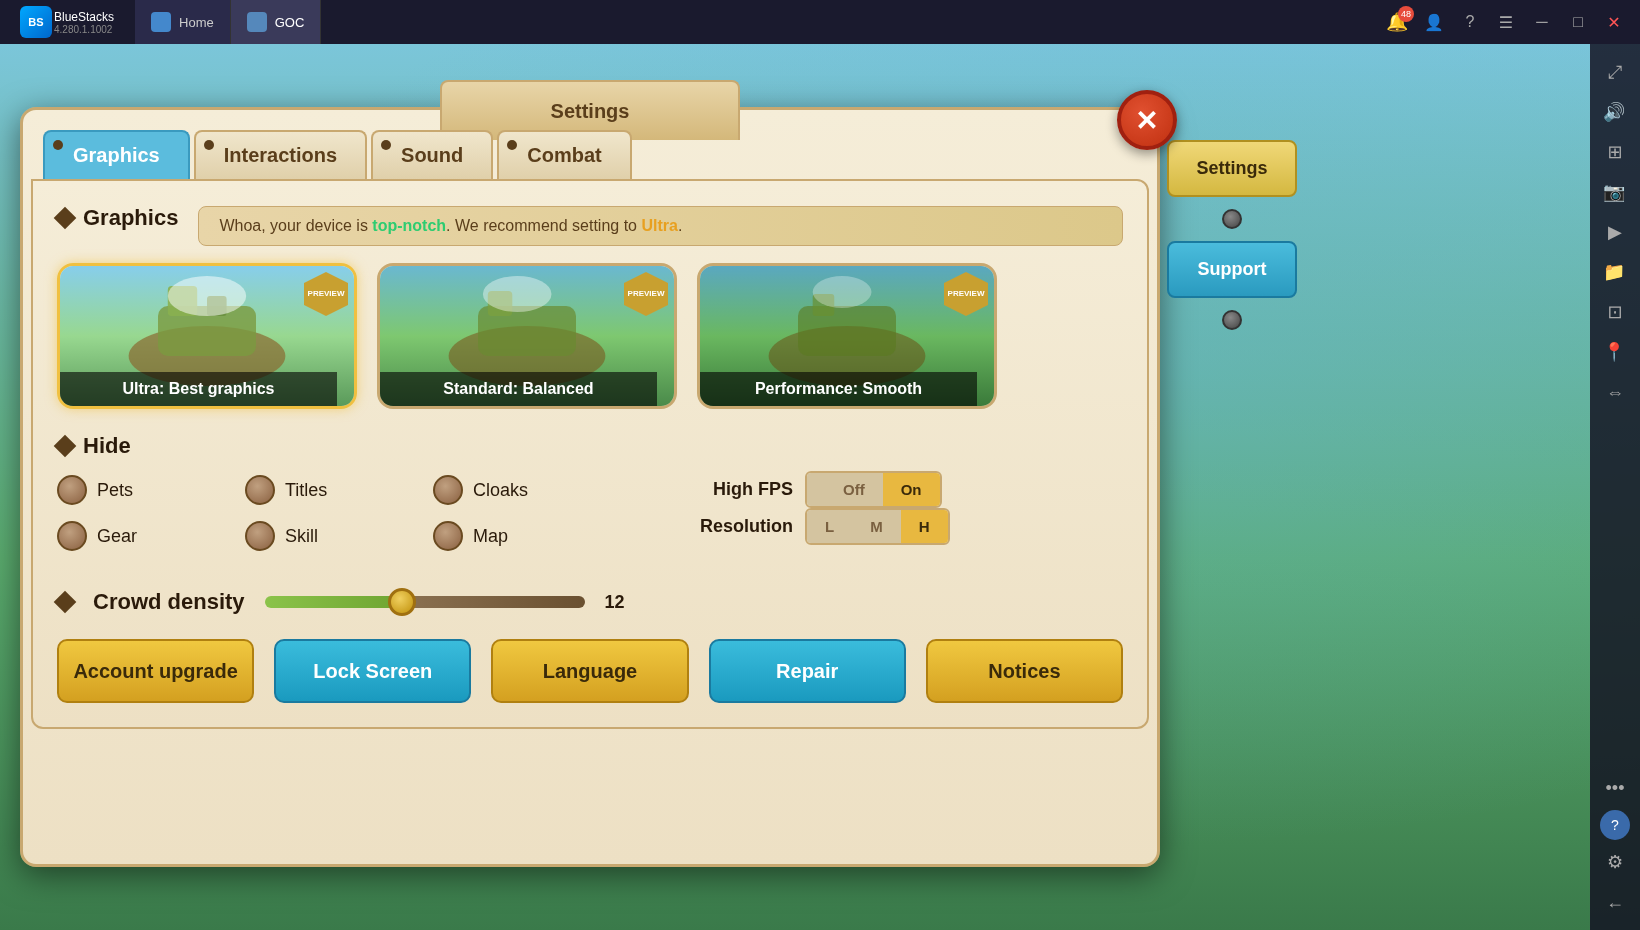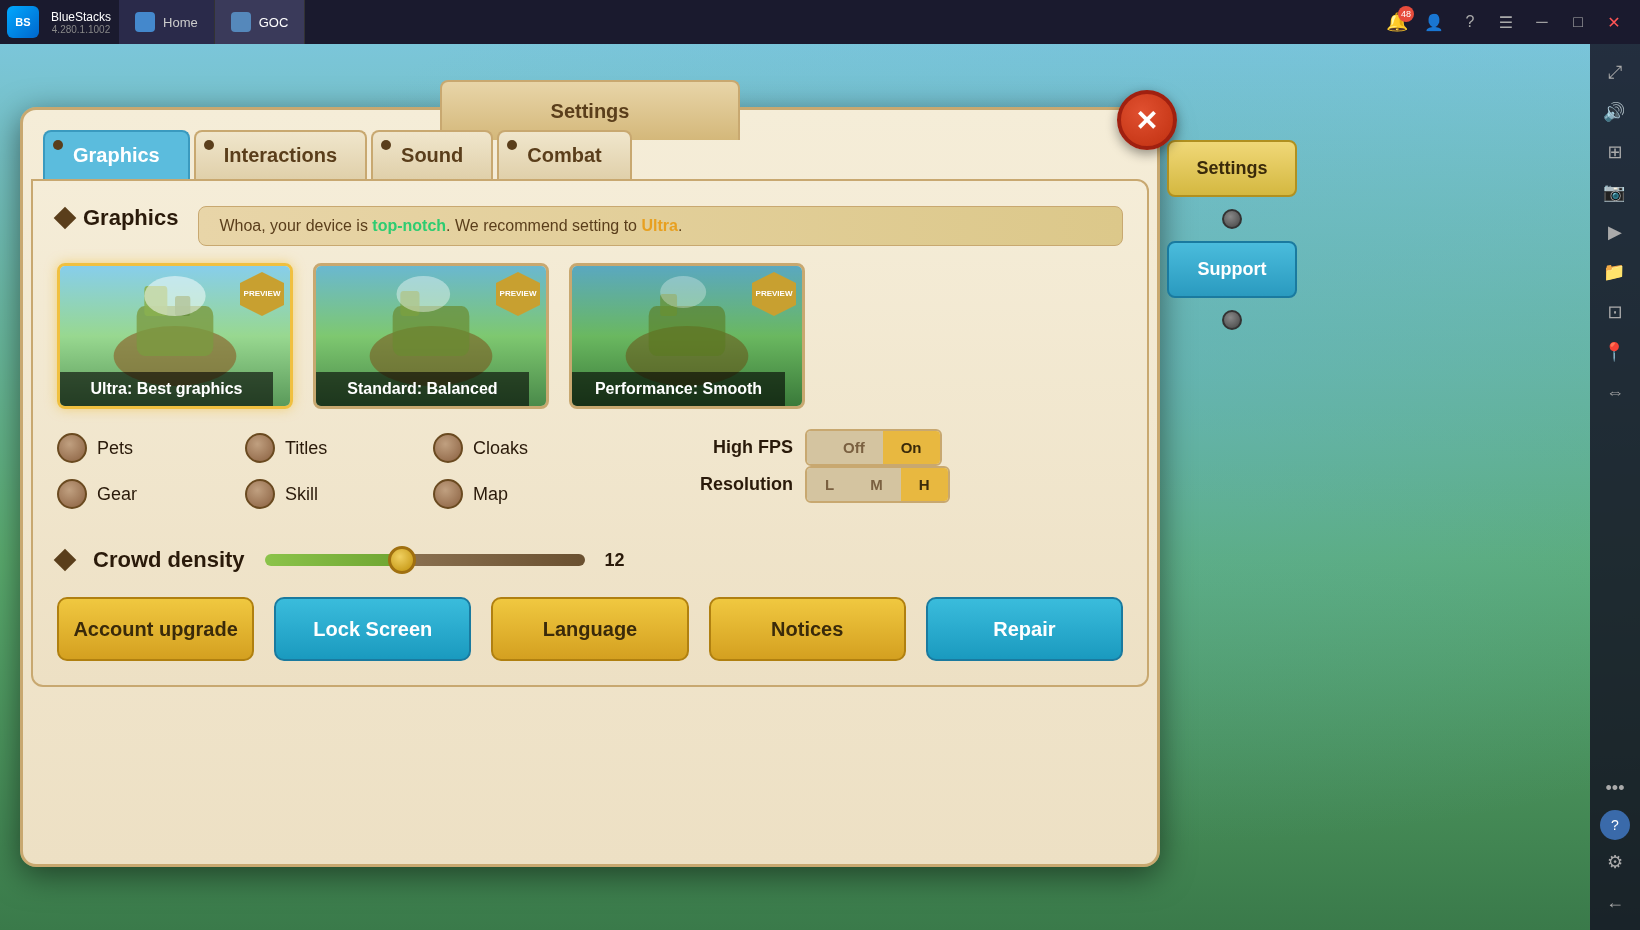--- a/index.html
+++ b/index.html
@@ -32,23 +32,22 @@
       top: 0; left: 0; right: 0;
       height: 44px;
       background: #1a1a2e;
       display: flex;
       align-items: center;
       z-index: 100;
     }
     .titlebar-logo {
       display: flex;
       align-items: center;
-      padding: 0 7px;
-      gap: 12px;
-      text-align: center;
+      padding: 0 20px;
+      gap: 2px;
     }
     .titlebar-logo-icon {
       width: 32px; height: 32px;
       background: linear-gradient(135deg, #00a8ff, #0066cc);
       border-radius: 6px;
       display: flex; align-items: center; justify-content: center;
       color: white; font-weight: bold; font-size: 11px;
     }
     .titlebar-logo-text {
       color: white;
@@ -256,22 +255,22 @@
     .recommend-banner .highlight-green { color: #2ecc71; font-weight: bold; }
     .recommend-banner .highlight-gold { color: #e8a020; font-weight: bold; }
 
     
     .presets-row {
       display: flex;
       gap: 20px;
       margin-bottom: 24px;
     }
     .preset-card {
-      width: 236px;
-      border-radius: 8px;
+      width: 300px;
+      border-radius: 16px;
       overflow: hidden;
       cursor: pointer;
       border: 3px solid #c8a870;
       position: relative;
     }
     .preset-card.selected {
       border-color: #f0c040;
       box-shadow: 0 0 12px rgba(240,192,64,0.6);
     }
     .preset-img {
@@ -672,20 +671,24 @@
               <div style="width:44px;height:44px;background:#c8a030;clip-path:polygon(50% 0%, 100% 25%, 100% 75%, 50% 100%, 0% 75%, 0% 25%);display:flex;align-items:center;justify-content:center;">
                 <span style="font-size:8px;color:white;font-weight:bold;text-align:center;line-height:1.1;">PREVIEW</span>
               </div>
             </div>
             <div class="preset-label">Performance: Smooth</div>
           </div>
         </div>
       </div>
 
       <div class="hide-section hide-relative">
+        <div class="section-header">
+          <div class="section-diamond"></div>
+          <span class="section-title">Hide</span>
+        </div>
 
         <div style="display:flex;align-items:flex-start;gap:0;">
           <div class="checkbox-grid">
             <div class="checkbox-item">
               <div class="checkbox-circle"></div>
               <span class="checkbox-label">Pets</span>
             </div>
             <div class="checkbox-item">
               <div class="checkbox-circle"></div>
               <span class="checkbox-label">Titles</span>
@@ -736,18 +739,18 @@
             <div class="slider-thumb"></div>
           </div>
         </div>
         <span class="crowd-value">12</span>
       </div>
 
       <div class="bottom-buttons">
         <button class="bottom-btn gold">Account upgrade</button>
         <button class="bottom-btn teal">Lock Screen</button>
         <button class="bottom-btn gold">Language</button>
+        <button class="bottom-btn teal">Repair</button>
         <button class="bottom-btn gold">Notices</button>
-        <button class="bottom-btn teal">Repair</button>
       </div>
     </div>
   </div>
 </div>
 
 </body></html>

